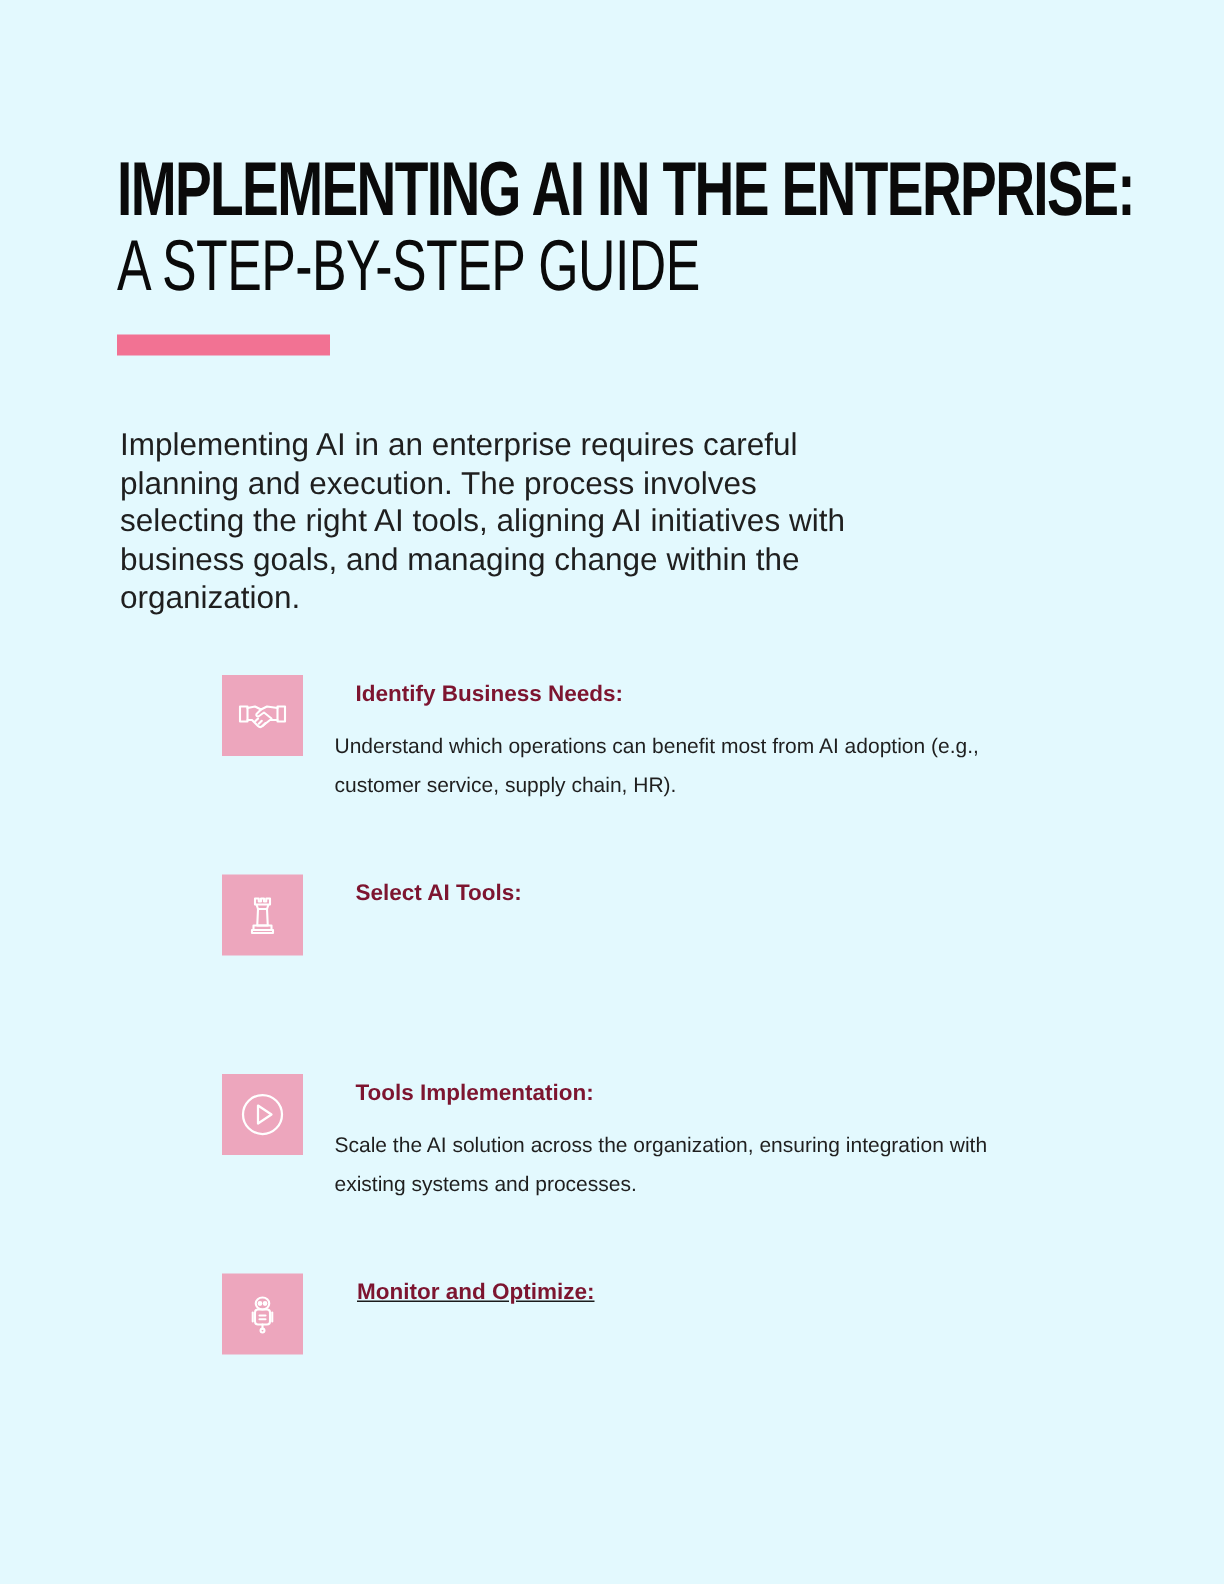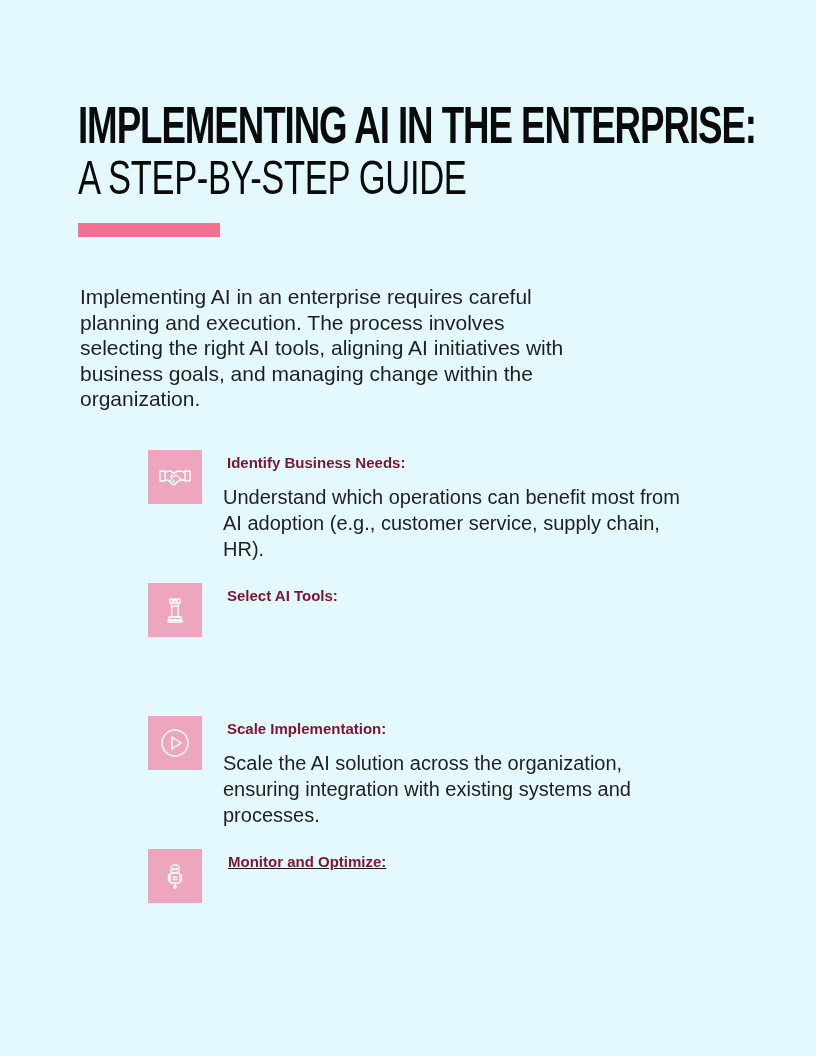--- a/index.html
+++ b/index.html
@@ -86,24 +86,24 @@
       position: absolute;
       left: 75px;
       top: 0;
       width: 470px;
     }
     .step-title {
       font-weight: 700;
       font-size: 15px;
       color: #7d1530;
       line-height: 20px;
-      margin: 3px 0 0 4px;
+      margin: 3px 0 0 14px;
     }
     .step-desc {
-      font-size: 20px;
+      font-size: 14px;
       line-height: 26px;
       color: #1f1f1f;
       margin: 11px 0 0 0;
     }
   </style>
 </head>
 <body>
 
 <div class="title-block">
   <h1 class="title-line1">IMPLEMENTING AI IN THE ENTERPRISE:</h1>
@@ -149,21 +149,21 @@
 </div>
 
 <div class="step" style="top:716px;">
   <div class="step-icon">
     <svg viewBox="0 0 34 34" fill="none" stroke="#ffffff" stroke-width="1.5" stroke-linejoin="round">
       <circle cx="17" cy="17" r="13"></circle>
       <path d="M14 11 L23 17 L14 23 Z"></path>
     </svg>
   </div>
   <div class="step-text">
-    <p class="step-title">Scale Implementation:</p>
+    <p class="step-title">Tools Implementation:</p>
     <p class="step-desc">Scale the AI solution across the organization, ensuring integration with existing systems and processes.</p>
   </div>
 </div>
 
 <div class="step" style="top:849px;">
   <div class="step-icon">
     <svg viewBox="0 0 34 34" fill="none" stroke="#ffffff" stroke-width="1.4" stroke-linejoin="round" stroke-linecap="round">
       <ellipse cx="17" cy="10" rx="4.5" ry="4"></ellipse>
       <circle cx="15.3" cy="10" r="0.9" fill="#ffffff"></circle>
       <circle cx="18.7" cy="10" r="0.9" fill="#ffffff"></circle>

